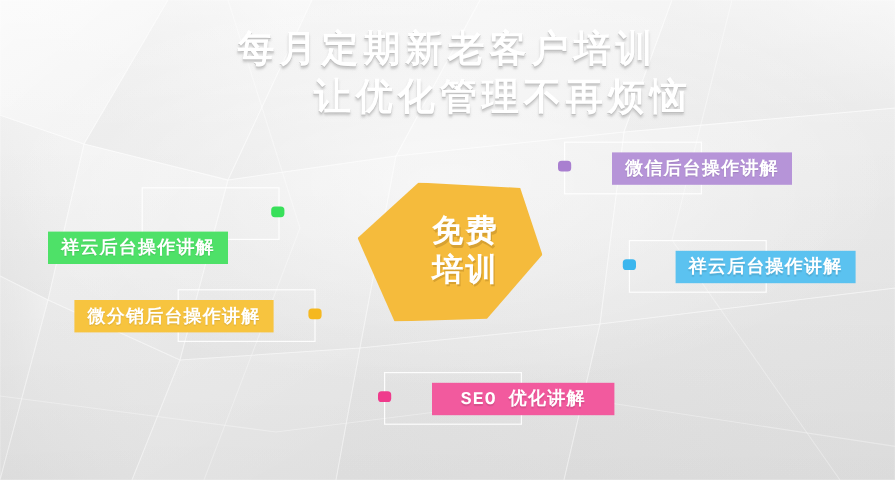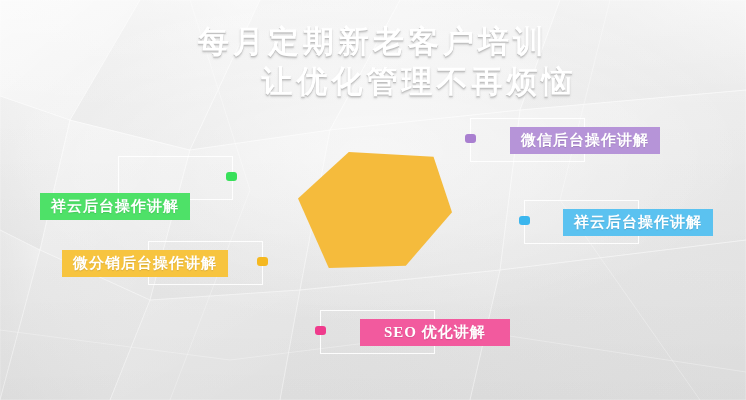--- a/index.html
+++ b/index.html
@@ -76,21 +76,21 @@
   
   .pill {
     position: absolute;
     display: flex;
     align-items: center;
     justify-content: center;
     height: 27px;
     padding: 0 11px;
     box-sizing: border-box;
     color: #ffffff;
-    font-family: Liberation Serif, serif;
+    font-family: Liberation Mono, monospace;
     font-size: 15px;
     font-weight: bold;
     letter-spacing: 1px;
     white-space: nowrap;
     text-shadow: 0 1px 1px rgba(0,0,0,0.12);
   }
 
   
   #hexagon {
     position: absolute;
@@ -200,14 +200,18 @@
 
   <div class="pill" style="left:563px; top:209px; background:#5bc2f0;">
     <span>祥云后台操作讲解</span>
   </div>
 
   <div class="pill" style="left:360px; top:319px; background:#f25a9e; padding:0 24px;">
     <span>SEO 优化讲解</span>
   </div>
 
   <div id="hexagon"></div>
+  <div id="hexagon-text">
+    <div class="hx-line">免费</div>
+    <div class="hx-line">培训</div>
+  </div>
 
 </div>
 
 </body></html>

